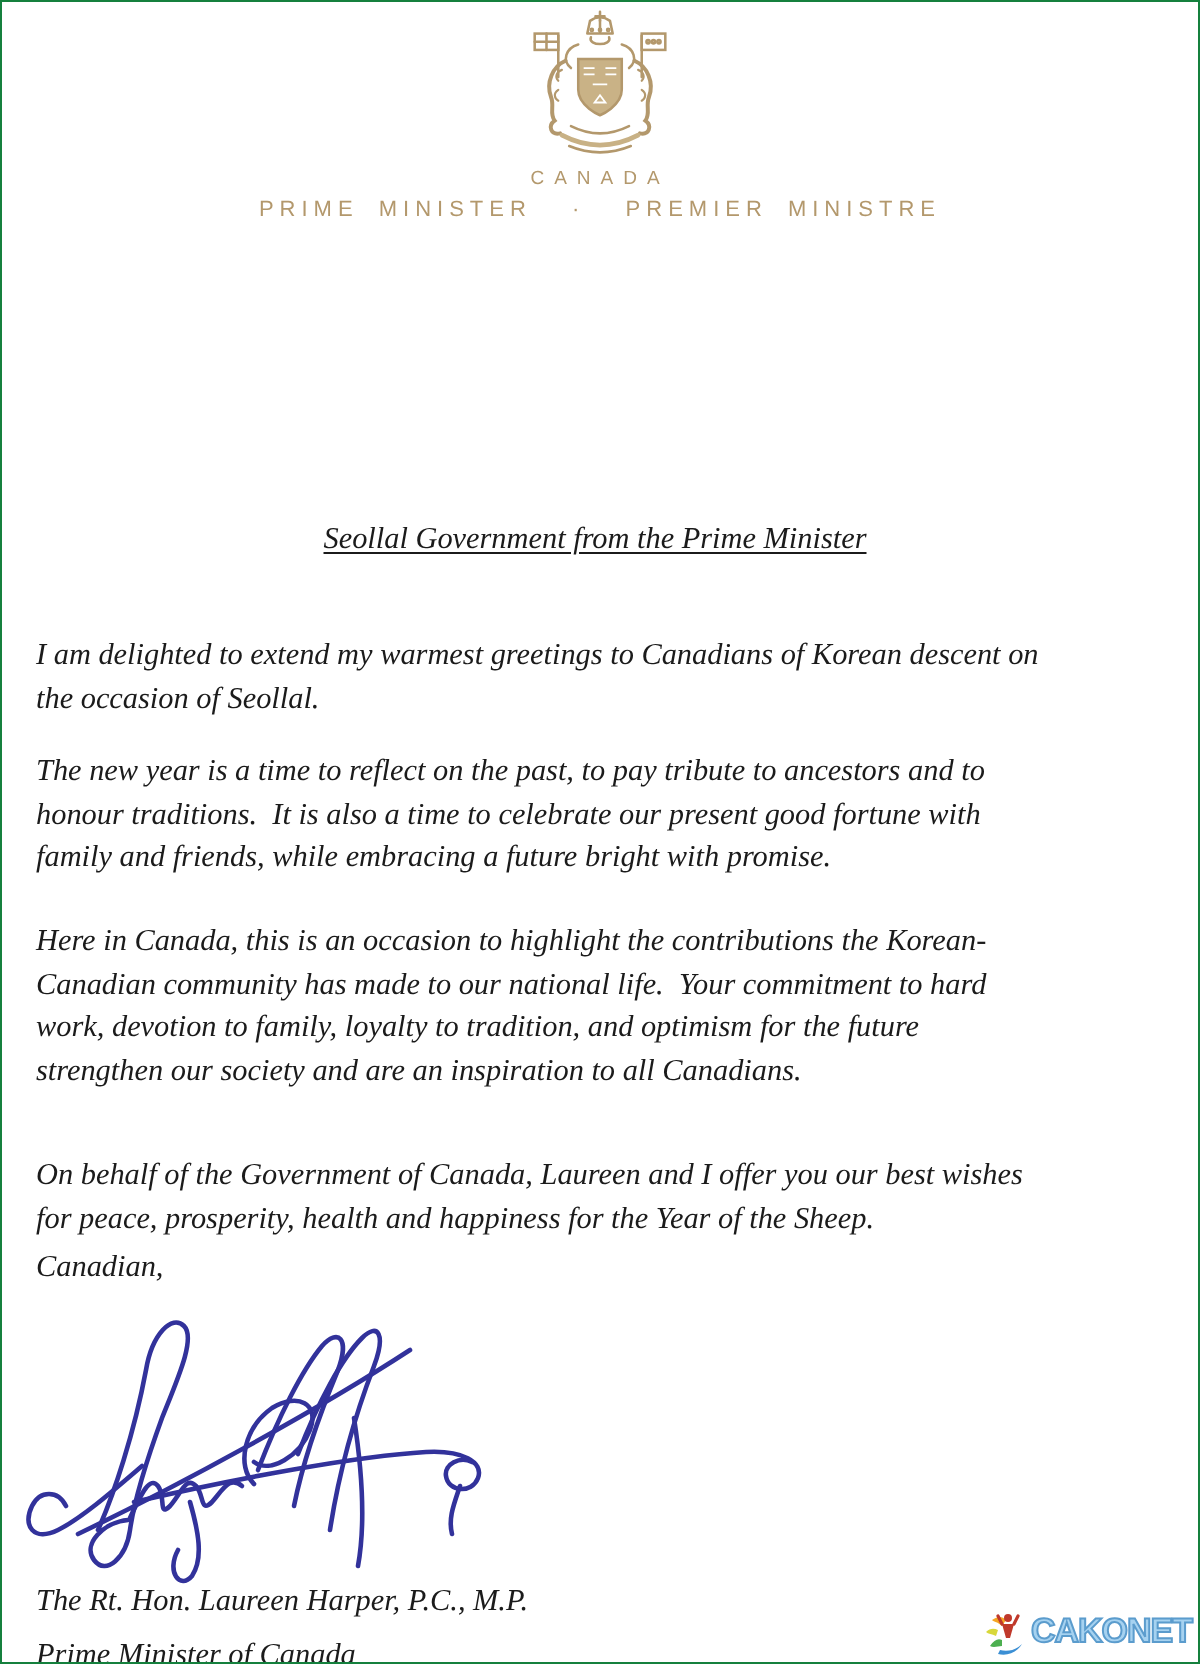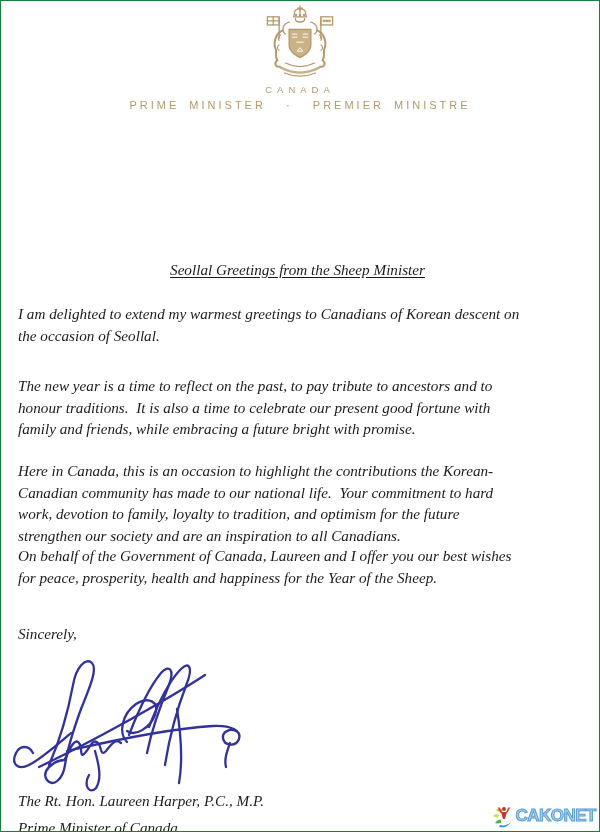--- a/index.html
+++ b/index.html
@@ -49,24 +49,24 @@
     color: #1b1b1b;
   }
   .date { top: 200px; }
   .subject {
     top: 258px;
     text-align: center;
     text-decoration: underline;
     text-underline-offset: 2px;
   }
   .para { white-space: pre-line; margin: 0; }
-  .para-1 { top: 302px; }
+  .para-1 { top: 316px; }
   .para-2 { top: 374px; }
   .para-3 { top: 459px; }
-  .para-4 { top: 544px; }
+  .para-4 { top: 576px; }
   .closing { top: 622px; }
 
   .signature-wrap {
     position: absolute;
     left: 8px; top: 646px;
     width: 240px; height: 150px;
     line-height: 0;
   }
   .signatory-name { top: 789px; }
   .signatory-title { top: 816px; }
@@ -132,35 +132,35 @@
         <g stroke="#ffffff" stroke-width="1" fill="none">
           <path d="M41,32 h6 M41,35.5 h6 M53,32 h6 M53,35.5 h6 M46,41 h8"></path>
           <path d="M50,47 l-3,4 h6 z"></path>
         </g>
       </svg>
     </div>
     <div class="crest-caption">CANADA</div>
     <div class="pm-title">PRIME MINISTER &nbsp;·&nbsp; PREMIER MINISTRE</div>
   </div>
 
-  <div class="subject">Seollal Greetings from the Sheep Minister</div>
+  <div class="subject">Seollal Government from the Prime Minister</div>
 
   <p class="para para-1">I am delighted to extend my warmest greetings to Canadians of Korean descent on
 the occasion of Seollal.</p>
   <p class="para para-3">Here in Canada, this is an occasion to highlight the contributions the Korean-
 Canadian community has made to our national life.&nbsp; Your commitment to hard
 work, devotion to family, loyalty to tradition, and optimism for the future
 strengthen our society and are an inspiration to all Canadians.</p>
   <p class="para para-2">The new year is a time to reflect on the past, to pay tribute to ancestors and to
 honour traditions.&nbsp; It is also a time to celebrate our present good fortune with
 family and friends, while embracing a future bright with promise.</p>
   <p class="para para-4">On behalf of the Government of Canada, Laureen and I offer you our best wishes
 for peace, prosperity, health and happiness for the Year of the Sheep.</p>
 
-  <div class="closing">Sincerely,</div>
+  <div class="closing">Canadian,</div>
 
   <div class="signature-wrap">
     <svg width="240" height="150" viewBox="0 0 240 150">
       <g fill="none" stroke="#32329b" stroke-width="2.3" stroke-linecap="round">
 
         <path d="M62,86 C48,98 32,112 20,118 C8,124 2,116 7,106 C11,98 20,98 24,106"></path>
 
         <path d="M40,118 C48,100 58,70 64,38 C67,20 77,10 83,16 C89,22 80,42 72,62 C64,84 58,104 56,118 C54,132 44,141 38,133 C32,125 43,114 55,113"></path>
 
         <path d="M56,112 C62,99 66,91 70,96 C74,101 70,112 76,106 C82,99 84,91 89,96 C93,100 91,110 97,104 C103,97 106,91 112,96"></path>

